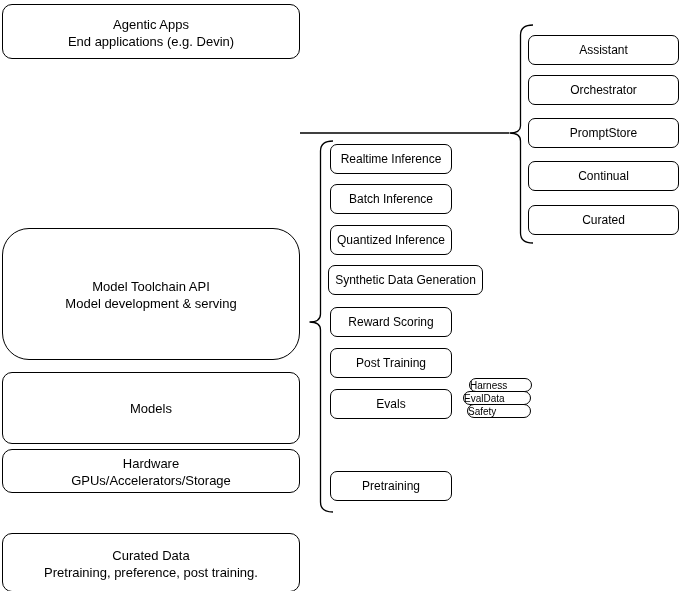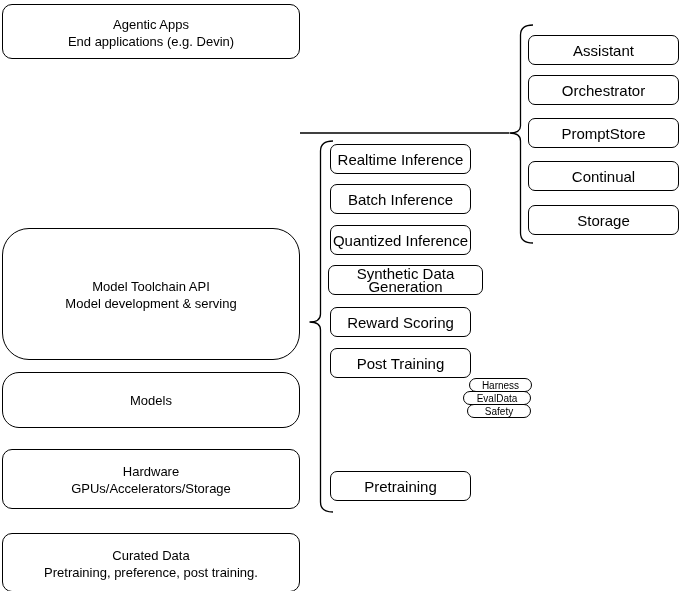--- a/index.html
+++ b/index.html
@@ -56,35 +56,34 @@
     height: 30px;
     background: #ffffff;
     border: 1px solid #000000;
     border-radius: 7px;
     display: flex;
     justify-content: center;
     align-items: center;
     z-index: 1;
     text-align: center;
   }
-  .mbox { left: 330px; width: 141px; }
+  .mbox { left: 330px; width: 122px; }
   .rbox { left: 528px; width: 151px; }
   .ilabel {
-    font-size: 15px;
+    font-size: 12px;
     line-height: 13px;
   }
   .oval {
     position: absolute;
     box-sizing: border-box;
     height: 14px;
     background: #ffffff;
     border: 1px solid #000000;
     border-radius: 7px;
     display: flex;
-    justify-content: center;
     align-items: center;
     z-index: 3;
   }
   .olabel {
     font-size: 10px;
     line-height: 11px;
   }
 </style>
 </head>
 <body>
@@ -104,25 +103,25 @@
     <div class="btitle">Agentic Apps</div>
     <div class="bsub">End applications (e.g. Devin)</div>
   </div>
 
 
   <div class="lbox" style="top:228px;height:132px;border-radius:27px">
     <div class="btitle">Model Toolchain API</div>
     <div class="bsub">Model development &amp; serving</div>
   </div>
 
-  <div class="lbox" style="top:372px;height:56px;border-radius:17px">
+  <div class="lbox" style="top:372px;height:72px;border-radius:10px">
     <div class="btitle">Models</div>
   </div>
 
-  <div class="lbox" style="top:449px;height:60px;border-radius:10px">
+  <div class="lbox" style="top:449px;height:44px;border-radius:10px">
     <div class="btitle">Hardware</div>
     <div class="bsub">GPUs/Accelerators/Storage</div>
   </div>
 
   <div class="lbox" style="top:533px;height:59px;border-radius:10px">
     <div class="btitle">Curated Data</div>
     <div class="bsub">Pretraining, preference, post training.</div>
   </div>
 
   <div class="mbox" style="top:144px">
@@ -135,20 +134,23 @@
     <span class="ilabel">Quantized Inference</span>
   </div>
   <div class="mbox" style="top:265px;left:328px;width:155px">
     <span class="ilabel">Synthetic Data Generation</span>
   </div>
   <div class="mbox" style="top:307px">
     <span class="ilabel">Reward Scoring</span>
   </div>
   <div class="mbox" style="top:348px">
     <span class="ilabel">Post Training</span>
+  </div>
+  <div class="mbox" style="top:389px">
+    <span class="ilabel">Evals</span>
   </div>
   <div class="mbox" style="top:471px">
     <span class="ilabel">Pretraining</span>
   </div>
 
   <div class="oval" style="left:469px;top:378px;width:63px">
     <span class="olabel">Harness</span>
   </div>
   <div class="oval" style="left:463px;top:391px;width:68px">
     <span class="olabel">EvalData</span>
@@ -163,16 +165,16 @@
   <div class="rbox" style="top:75px">
     <span class="ilabel">Orchestrator</span>
   </div>
   <div class="rbox" style="top:118px">
     <span class="ilabel">PromptStore</span>
   </div>
   <div class="rbox" style="top:161px">
     <span class="ilabel">Continual</span>
   </div>
   <div class="rbox" style="top:205px">
-    <span class="ilabel">Storage</span>
+    <span class="ilabel">Curated</span>
   </div>
 
 </div>
 
 </body></html>

